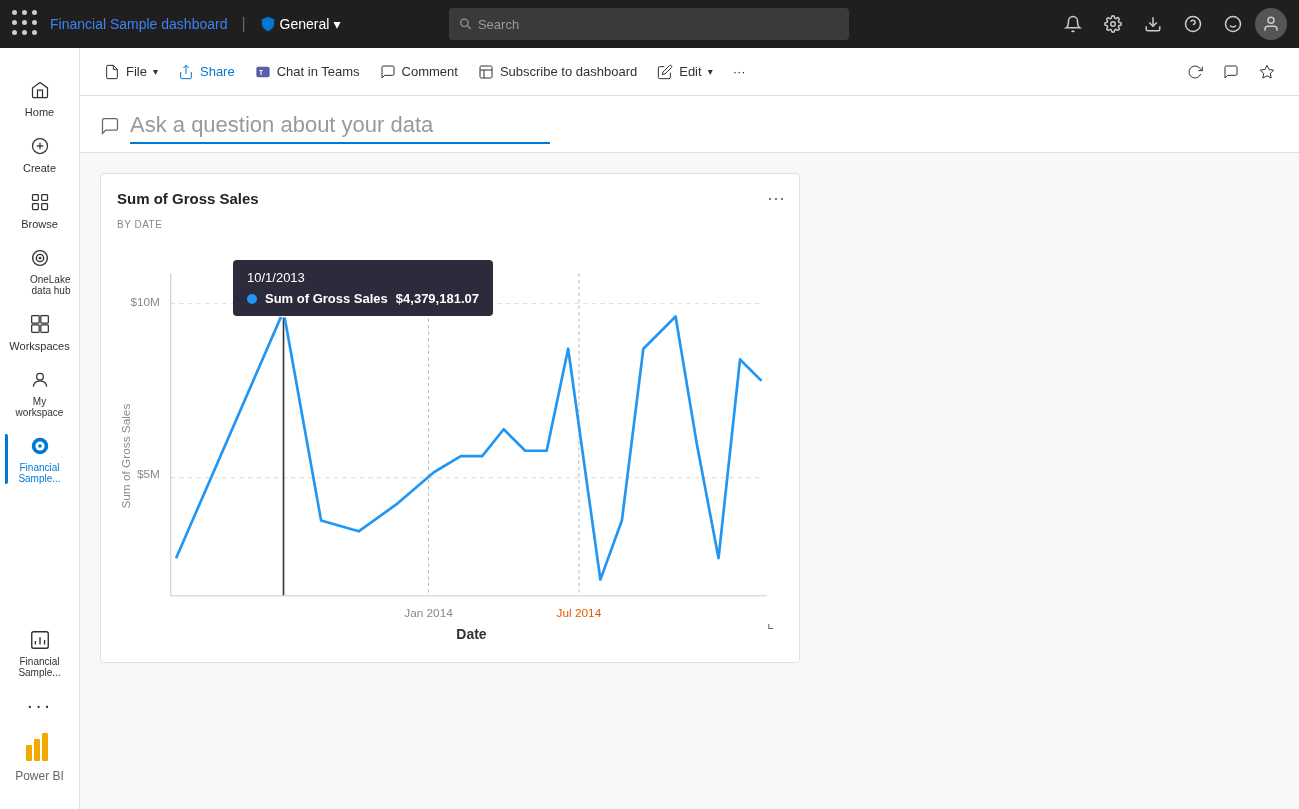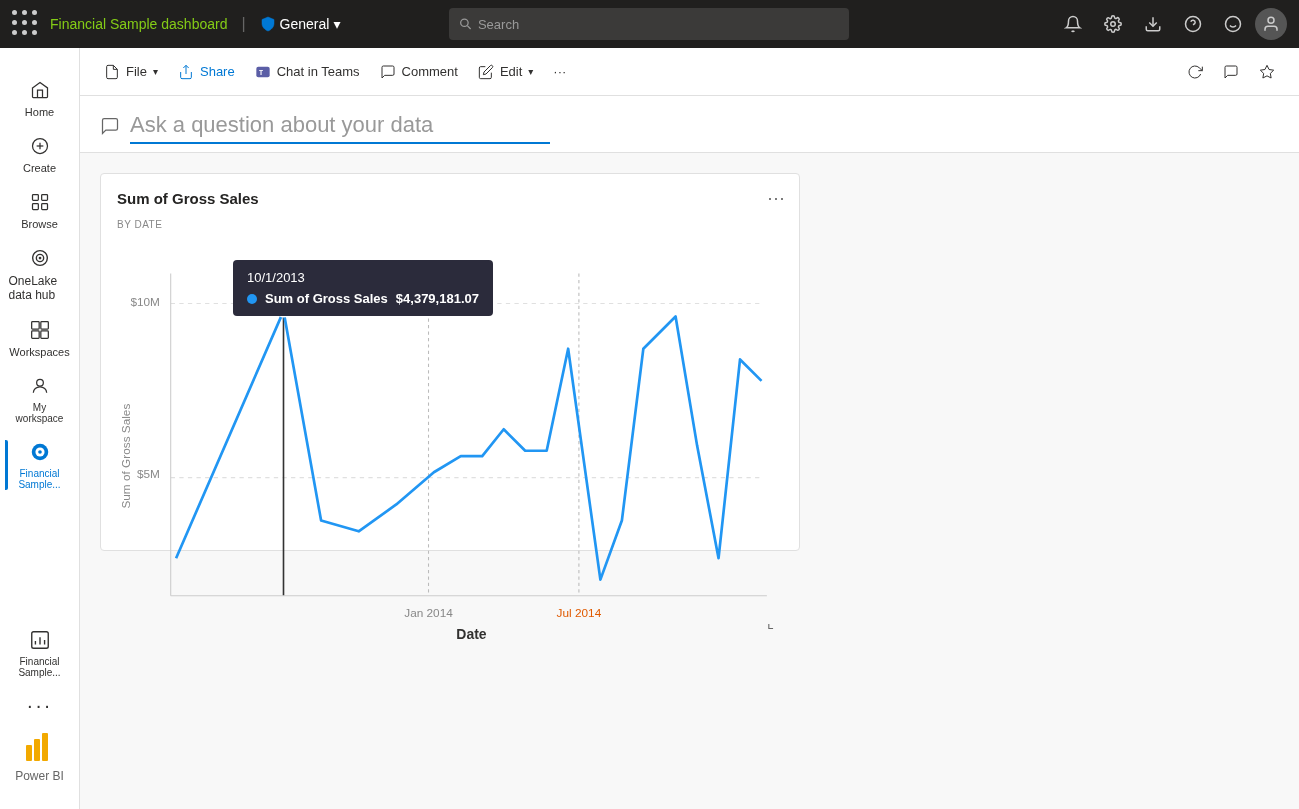--- a/index.html
+++ b/index.html
@@ -24,21 +24,21 @@
       gap: 2px;
       cursor: pointer;
     }
     .topbar-dots span {
       width: 5px; height: 5px;
       background: #ccc;
       border-radius: 50%;
       display: block;
     }
     .topbar-title {
-      color: #84cc16;
+      color: #3b82f6;
       font-size: 14px;
       font-weight: 400;
       white-space: nowrap;
     }
     .topbar-divider {
       color: #666;
       margin: 0 4px;
     }
     .topbar-workspace {
       display: flex;
@@ -226,21 +226,21 @@
       background: #f8f8f8;
     }
 
     
     .chart-tile {
       background: #fff;
       border: 1px solid #e0e0e0;
       border-radius: 4px;
       padding: 16px;
       width: 700px;
-      height: 378px;
+      height: 490px;
       position: relative;
     }
     .chart-tile-title {
       font-size: 15px;
       font-weight: 600;
       color: #252423;
     }
     .chart-tile-subtitle {
       font-size: 10px;
       color: #888;
@@ -396,21 +396,21 @@
       <span>Browse</span>
     </div>
     <div class="sidebar-item">
       <div class="sidebar-item-icon">
         <svg width="22" height="22" viewBox="0 0 24 24" fill="none">
           <circle cx="12" cy="12" r="8" stroke="#323130" stroke-width="1.5" fill="none"></circle>
           <circle cx="12" cy="12" r="4" stroke="#323130" stroke-width="1.5" fill="none"></circle>
           <circle cx="12" cy="12" r="1.5" fill="#323130"></circle>
         </svg>
       </div>
-      <span style="font-size:12px;text-align:left;">OneLake data hub</span>
+      <span style="font-size:10px;text-align:right;">OneLake data hub</span>
     </div>
     <div class="sidebar-item">
       <div class="sidebar-item-icon">
         <svg width="20" height="20" viewBox="0 0 24 24" fill="none" stroke="#323130" stroke-width="1.5">
           <rect x="2" y="2" width="9" height="9" rx="1"></rect>
           <rect x="13" y="2" width="9" height="9" rx="1"></rect>
           <rect x="2" y="13" width="9" height="9" rx="1"></rect>
           <rect x="13" y="13" width="9" height="9" rx="1"></rect>
         </svg>
       </div>
@@ -482,20 +482,28 @@
           <rect x="2" y="4" width="20" height="16" rx="3" fill="#5b5ea6"></rect>
           <text x="6" y="16" font-size="10" fill="#fff" font-weight="bold">T</text>
         </svg>
         <span>Chat in Teams</span>
       </button>
       <button class="toolbar-btn">
         <svg width="16" height="16" viewBox="0 0 24 24" fill="none" stroke="#323130" stroke-width="1.5">
           <path d="M21 15a2 2 0 0 1-2 2H7l-4 4V5a2 2 0 0 1 2-2h14a2 2 0 0 1 2 2z"></path>
         </svg>
         <span>Comment</span>
+      </button>
+      <button class="toolbar-btn">
+        <svg width="16" height="16" viewBox="0 0 24 24" fill="none" stroke="#323130" stroke-width="1.5">
+          <rect x="3" y="3" width="18" height="18" rx="2"></rect>
+          <path d="M3 9h18"></path>
+          <path d="M9 21V9"></path>
+        </svg>
+        <span>Subscribe to dashboard</span>
       </button>
       <button class="toolbar-btn">
         <svg width="16" height="16" viewBox="0 0 24 24" fill="none" stroke="#323130" stroke-width="1.5">
           <path d="M11 4H4a2 2 0 0 0-2 2v14a2 2 0 0 0 2 2h14a2 2 0 0 0 2-2v-7"></path>
           <path d="M18.5 2.5a2.121 2.121 0 0 1 3 3L12 15l-4 1 1-4 9.5-9.5z"></path>
         </svg>
         <span>Edit</span>
         <span style="font-size:10px;">▾</span>
       </button>
       <button class="toolbar-btn">

